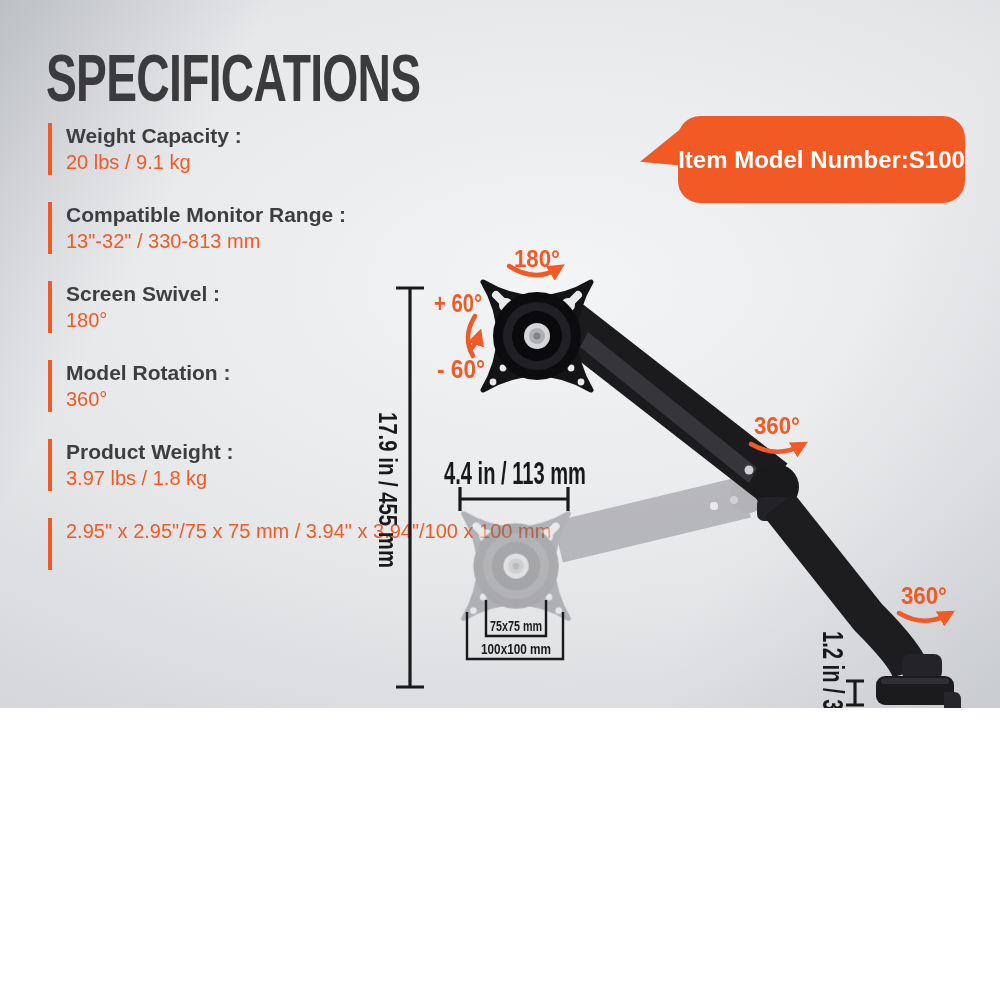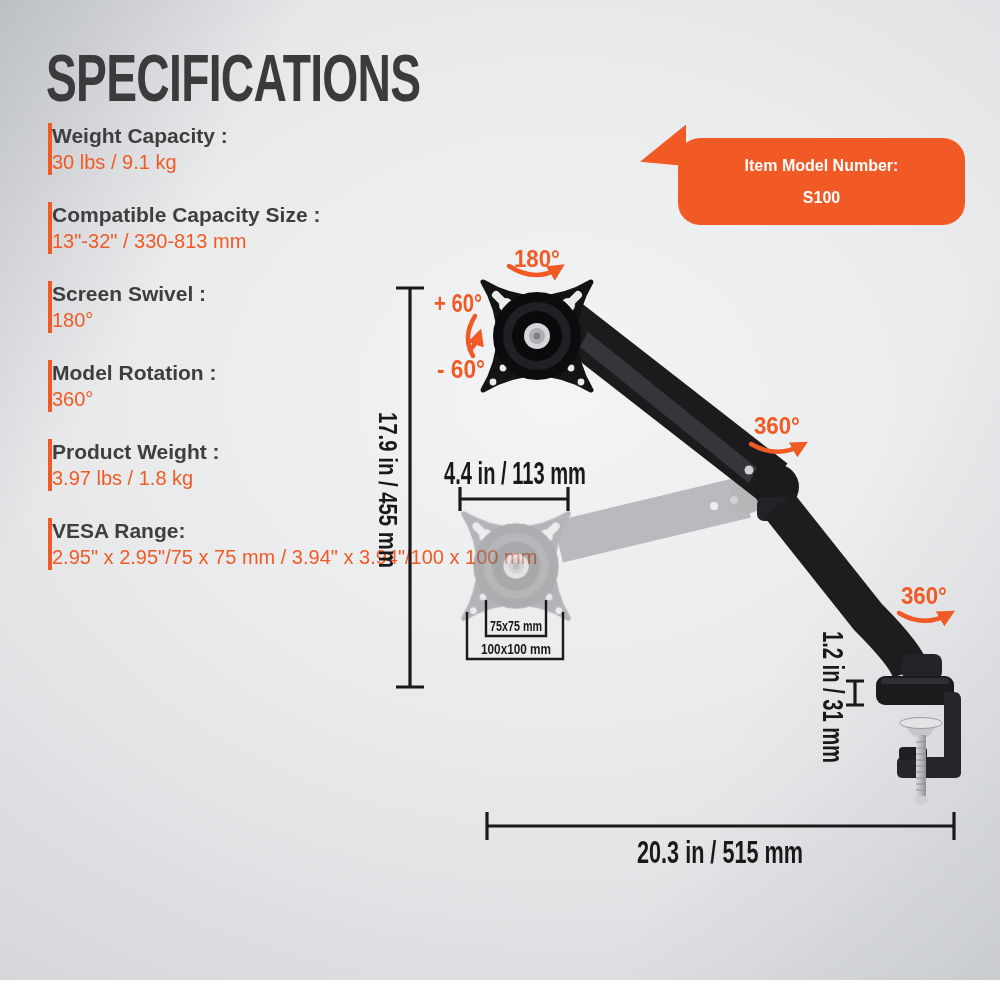--- a/index.html
+++ b/index.html
@@ -1,38 +1,38 @@
 <!DOCTYPE html>
 <html style="--accent: #f15a24; --title: #3b3b3d; --dimension: #19191b; --badge_text: #ffffff;"><head>
 <meta charset="utf-8">
 <style>
   html,body{margin:0;padding:0;background:#ffffff;}
   .canvas{
-    position:relative;width:1000px;height:980px;overflow:hidden;margin:0 auto;
+    position:relative;width:1000px;height:708px;overflow:hidden;margin:0 auto;
     font-family:"Liberation Sans", sans-serif;
     background:
       linear-gradient(118deg, rgba(140,145,152,.40) 0%, rgba(140,145,152,0) 20%),
       linear-gradient(298deg, rgba(150,155,162,.22) 0%, rgba(150,155,162,0) 26%),
       radial-gradient(95% 75% at 56% 40%, #f3f4f5 0%, #e7e8ea 55%, #d4d6d9 100%);
   }
   .title{
     position:absolute;left:46px;top:40px;margin:0;
     font-size:66px;font-weight:bold;letter-spacing:-1px;
     color:var(--title,#3b3b3d);
     transform:scaleX(0.70);transform-origin:left top;white-space:nowrap;
   }
   .specs{position:absolute;left:48px;top:123px;width:640px;display:flex;flex-direction:column;gap:27px;}
-  .spec-item{border-left:4px solid var(--accent,#f15a24);min-height:52px;}
+  .spec-item{border-left:4px solid var(--accent,#f15a24);padding-left:14px;min-height:52px;}
   .spec-label{font-size:21px;font-weight:bold;color:#3e3e40;line-height:26px;white-space:nowrap;}
   .spec-value{font-size:20px;color:var(--accent,#f15a24);line-height:26px;white-space:nowrap;}
   .badge{
     position:absolute;left:678px;top:116px;width:287px;height:87px;
     background:var(--accent,#f15a24);border-radius:22px;
-    display:flex;flex-direction:column;justify-content:center;align-items:center;
-    color:var(--badge_text,#ffffff);font-weight:bold;font-size:16px;line-height:32px;text-align:center;margin-top:22px;
+    display:flex;flex-direction:row;justify-content:center;align-items:center;
+    color:var(--badge_text,#ffffff);font-weight:bold;font-size:24px;line-height:32px;text-align:center;
   }
   .badge-tail{
     position:absolute;left:640px;top:120px;width:46px;height:46px;
     background:var(--accent,#f15a24);
     clip-path:polygon(100% 10%, 100% 100%, 0% 91%);
   }
   .diagram{position:absolute;left:0;top:0;}
   .dim{fill:var(--dimension,#19191b);font-weight:bold;font-family:"Liberation Sans", sans-serif;}
   .orange{fill:var(--accent,#f15a24);font-weight:bold;font-family:"Liberation Sans", sans-serif;}
   .oarc{stroke:var(--accent,#f15a24);stroke-width:4.5;fill:none;stroke-linecap:round;}
@@ -49,25 +49,25 @@
 
   <div class="badge-tail"></div>
   <div class="badge">
     <div>Item Model Number:</div>
     <div>S100</div>
   </div>
 
   <div class="specs" id="spec-list">
     <div class="spec-item">
       <div class="spec-label">Weight Capacity :</div>
-      <div class="spec-value">30 lbs / 9.1 kg</div>
-    </div>
-
-    <div class="spec-item">
-      <div class="spec-label">Compatible Capacity Size :</div>
+      <div class="spec-value">20 lbs / 9.1 kg</div>
+    </div>
+
+    <div class="spec-item">
+      <div class="spec-label">Compatible Monitor Range :</div>
       <div class="spec-value">13"-32" / 330-813 mm</div>
     </div>
 
 
 
 
 
     <div class="spec-item">
       <div class="spec-label">Screen Swivel :</div>
       <div class="spec-value">180°</div>
@@ -78,21 +78,20 @@
       <div class="spec-value">360°</div>
     </div>
 
 
     <div class="spec-item">
       <div class="spec-label">Product Weight :</div>
       <div class="spec-value">3.97 lbs / 1.8 kg</div>
     </div>
 
     <div class="spec-item">
-      <div class="spec-label">VESA Range:</div>
       <div class="spec-value">2.95" x 2.95"/75 x 75 mm / 3.94" x 3.94"/100 x 100 mm</div>
     </div>
   </div>
 
   <svg class="diagram" width="1000" height="1000" viewBox="0 0 1000 1000">
     <defs>
       <marker id="ah" viewBox="0 0 10 10" refX="6" refY="5" markerWidth="3.8" markerHeight="3.8" orient="auto">
         <path class="ah" d="M0 0 L10 5 L0 10 z"></path>
       </marker>
       <linearGradient id="shaftGrad" x1="0" y1="0" x2="1" y2="0">

